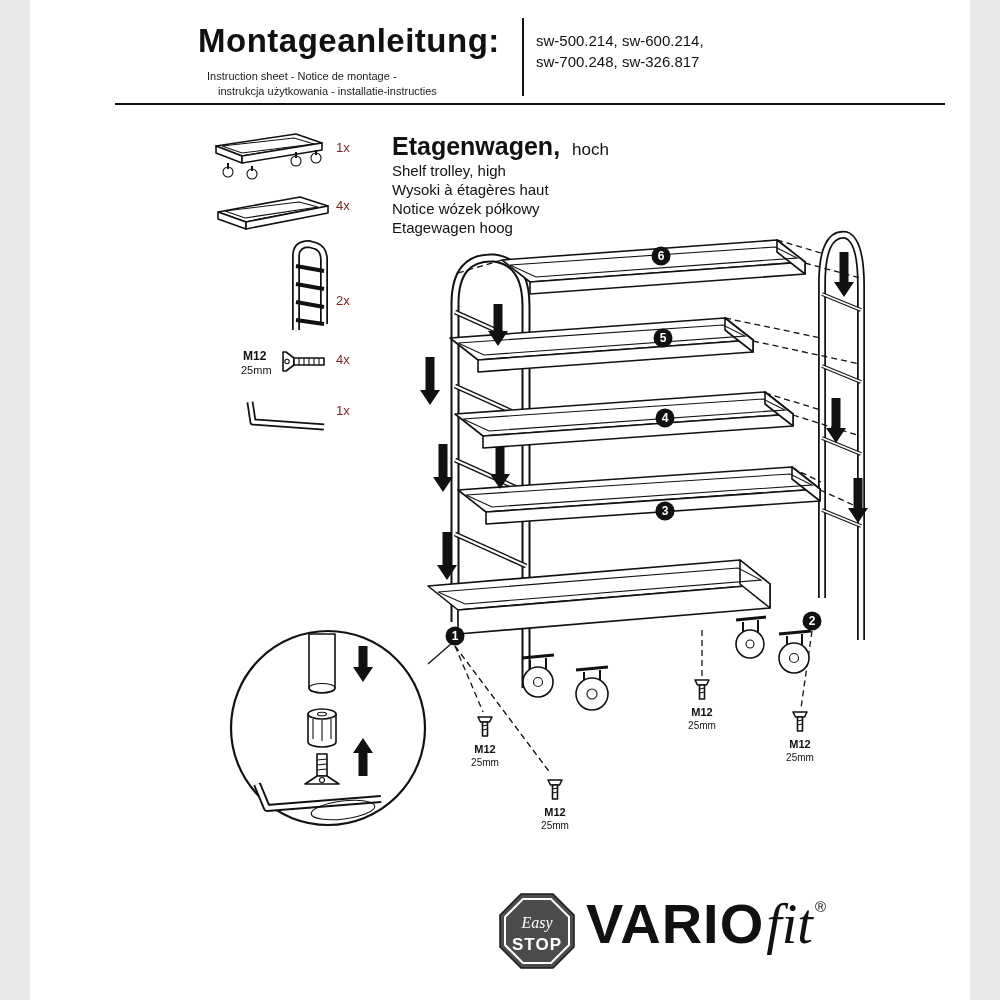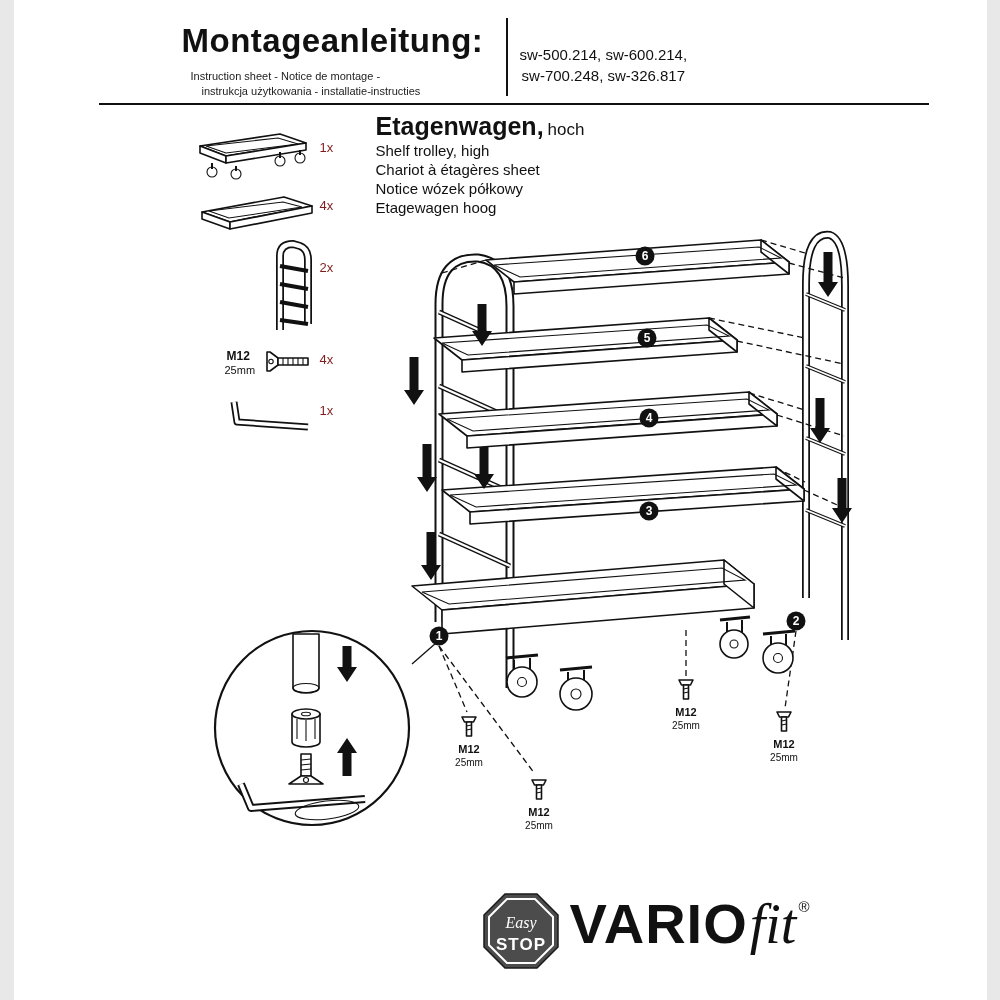--- a/index.html
+++ b/index.html
@@ -1,28 +1,28 @@
 <!DOCTYPE html>
 <html><head>
 <meta charset="utf-8">
 <style>
   html,body{margin:0;padding:0;background:#e8e8e8;}
   .page{position:relative;width:940px;height:1000px;background:#ffffff;
-        font-family:"Liberation Sans",sans-serif;color:#111;overflow:hidden;margin:0 auto;padding-left:33px;}
+        font-family:"Liberation Sans",sans-serif;color:#111;overflow:hidden;margin:0 auto;}
   .abs{position:absolute;}
   .doc-title{font-size:33px;font-weight:bold;letter-spacing:.5px;white-space:nowrap;}
   .sub{font-size:11px;color:#222;white-space:nowrap;text-align:center;}
   .models{font-size:15px;line-height:21px;white-space:nowrap;}
   .vrule{width:2px;background:#111;}
   .hrule{height:2px;background:#111;}
   .qty{font-size:13px;color:#7f1d1d;}
   .m12b{font-size:12px;font-weight:bold;}
   .m12s{font-size:11px;}
-  .prod-title{font-size:25px;font-weight:bold;white-space:nowrap;}
-  .prod-suffix{font-size:17px;font-weight:normal;margin-left:4px;}
+  .prod-title{font-size:25px;font-weight:bold;white-space:nowrap;margin-top:20px;}
+  .prod-suffix{font-size:17px;font-weight:normal;margin-left:12px;}
   .prod-line{font-size:15px;line-height:19px;white-space:nowrap;}
   svg.abs{overflow:visible;}
   svg text{font-family:"Liberation Sans",sans-serif;}
   .ln{stroke:#111;fill:none;}
   .wln{stroke:#fff;fill:none;}
   .poly{fill:#fff;stroke:#111;stroke-width:1.6;stroke-linejoin:round;}
   .thin{fill:none;stroke:#111;stroke-width:1.1;}
   .dash{stroke:#111;stroke-width:1.3;stroke-dasharray:6 4;fill:none;}
   .arrow{fill:#111;stroke:none;}
   .callout{fill:#111;}
@@ -38,21 +38,21 @@
 </style>
 </head>
 <body>
 
 <div class="page">
 
   <div class="abs doc-title" style="left:168px;top:22px;">Montageanleitung:</div>
   <div class="abs sub" style="left:177px;top:70px;">Instruction sheet - Notice de montage -</div>
   <div class="abs sub" style="left:188px;top:85px;">instrukcja użytkowania - installatie-instructies</div>
   <div class="abs vrule" style="left:492px;top:18px;height:78px;"></div>
-  <div class="abs models" style="left:506px;top:44px;text-align:center;">
+  <div class="abs models" style="left:506px;top:30px;">
     <div>sw-500.214, sw-600.214,</div>
     <div>sw-700.248, sw-326.817</div>
   </div>
   <div class="abs hrule" style="left:85px;top:103px;width:830px;"></div>
 
   <svg class="abs" style="left:178px;top:126px;" width="126" height="54" viewBox="0 0 126 54">
     <polygon class="poly" points="8,20 88,8 114,17 34,30"></polygon>
     <polygon class="poly" points="8,20 34,30 34,37 8,27"></polygon>
     <polygon class="poly" points="34,30 114,17 114,24 34,37"></polygon>
     <polygon class="thin" points="14,20 86,12 106,18 34,27"></polygon>
@@ -80,21 +80,21 @@
   <svg class="abs" style="left:248px;top:236px;" width="62" height="98" viewBox="0 0 62 98">
     <path class="ln" d="M 18 94 L 18 20 Q 18 8 31 8 L 38 10 Q 46 13 46 24 L 46 88" stroke-width="8"></path>
     <path class="wln" d="M 18 94 L 18 20 Q 18 8 31 8 L 38 10 Q 46 13 46 24 L 46 88" stroke-width="4.5"></path>
     <g>
       <line class="ln" x1="18" y1="30" x2="46" y2="35" stroke-width="4"></line>
       <line class="ln" x1="18" y1="48" x2="46" y2="53" stroke-width="4"></line>
       <line class="ln" x1="18" y1="66" x2="46" y2="71" stroke-width="4"></line>
       <line class="ln" x1="18" y1="84" x2="46" y2="88" stroke-width="4"></line>
     </g>
   </svg>
-  <span class="abs qty" style="left:306px;top:260px;">2x</span>
+  <span class="abs qty" style="left:306px;top:293px;">2x</span>
 
   <div class="abs m12b" style="left:213px;top:349px;">M12</div>
   <div class="abs m12s" style="left:211px;top:364px;">25mm</div>
   <svg class="abs" style="left:251px;top:350px;" width="50" height="24" viewBox="0 0 50 24">
     <polygon class="poly" points="2,2 5,2 13,8 13,15 5,21 2,21"></polygon>
     <circle class="thin" cx="6" cy="11.5" r="2.2"></circle>
     <rect class="poly" x="13" y="8" width="30" height="7"></rect>
     <line class="thin" x1="18" y1="8" x2="18" y2="15"></line>
     <line class="thin" x1="23" y1="8" x2="23" y2="15"></line>
     <line class="thin" x1="28" y1="8" x2="28" y2="15"></line>
@@ -108,21 +108,21 @@
     <path class="wln" d="M 8 6 L 11 26 L 82 31" stroke-width="3.5" stroke-linejoin="round"></path>
   </svg>
   <span class="abs qty" style="left:306px;top:403px;">1x</span>
 
   <div class="abs" style="left:362px;top:112px;">
     <div style="display:flex;align-items:baseline;">
       <span class="prod-title">Etagenwagen,</span>
       <span class="prod-suffix">hoch</span>
     </div>
     <div class="prod-line">Shelf trolley, high</div>
-    <div class="prod-line">Chariot à étagères sheet</div>
+    <div class="prod-line">Wysoki à étagères haut</div>
     <div class="prod-line">Notice wózek półkowy</div>
     <div class="prod-line">Etagewagen hoog</div>
   </div>
 
   <svg class="abs" style="left:378px;top:212px;" width="522" height="672" viewBox="0 0 522 672">
 
     <g>
       <path class="ln" d="M 47 410 L 47 92 Q 47 44 86 46 Q 118 50 118 94 L 118 476" stroke-width="9"></path>
       <path class="wln" d="M 47 410 L 47 92 Q 47 44 86 46 Q 118 50 118 94 L 118 476" stroke-width="5"></path>
       <line class="ln" x1="47" y1="100" x2="118" y2="132" stroke-width="5"></line>

